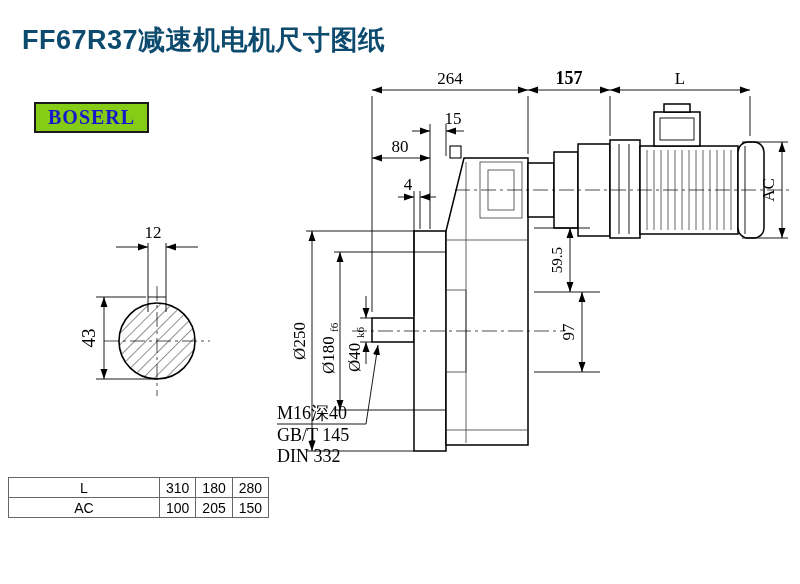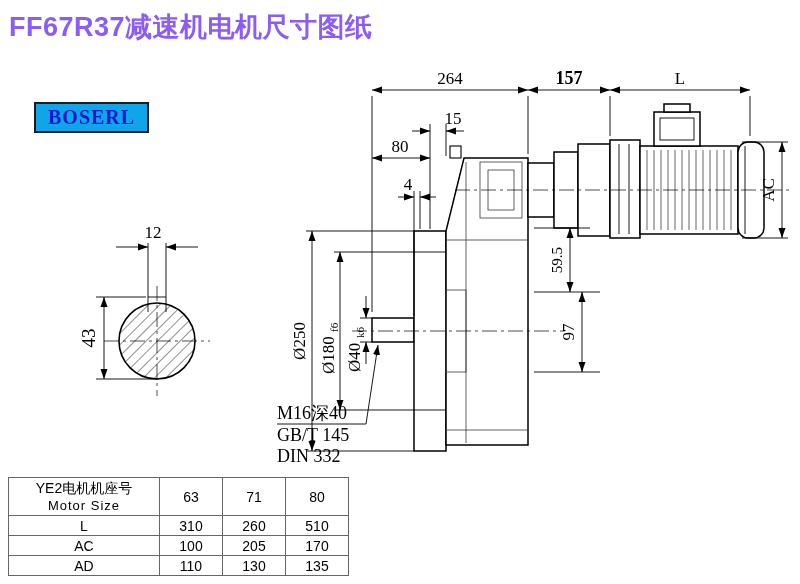--- a/index.html
+++ b/index.html
@@ -1,18 +1,18 @@
 <!DOCTYPE html>
 <html><head>
 <meta charset="utf-8">
 <style>
   html,body{margin:0;padding:0;background:#fff;}
   body{width:800px;height:584px;position:relative;overflow:hidden;font-family:"Liberation Sans",sans-serif;}
-  .title{position:absolute;left:6px;top:6px;margin:3px;font:bold 27px "Liberation Sans",sans-serif;color:#8b5cf6;letter-spacing:.5px;}
-  .brand-box{position:absolute;left:34px;top:102px;border:2px solid #1a1a1a;padding:2px 12px;background:#0ea5e9;}
+  .title{position:absolute;left:6px;top:6px;margin:16px;font:bold 27px "Liberation Sans",sans-serif;color:#0c4a6e;letter-spacing:.5px;}
+  .brand-box{position:absolute;left:34px;top:102px;border:2px solid #1a1a1a;padding:2px 12px;background:#84cc16;}
   .brand-box span{font:bold 20px "Liberation Serif",serif;color:#1717cc;letter-spacing:1px;}
   svg.drawing{position:absolute;left:0;top:0;}
 
   
   .ol{fill:#fff;stroke:#000;stroke-width:1.5;}
   .olh{stroke:#000;stroke-width:1.6;}
   .ol2{fill:#fff;stroke:#000;stroke-width:1.1;}
   .thin{fill:none;stroke:#000;stroke-width:.9;}
   .detail{fill:none;stroke:#3a3a3a;stroke-width:.8;}
   .dim,.ext{fill:none;stroke:#000;stroke-width:.9;}
@@ -189,41 +189,26 @@
 
   <g>
     <text x="277" y="419" class="note">M16深40</text>
     <text x="277" y="441" class="note">GB/T 145</text>
     <text x="277" y="462" class="note">DIN 332</text>
   </g>
 </svg>
 
 <table class="size-table">
   <tbody>
-    <tr class="head">
-      <th class="label-col">
-        <div>YE2电机机座号</div>
-        <div class="en">Motor Size</div>
-      </th>
-      <th class="val-col">63</th>
-      <th class="val-col">71</th>
-      <th class="val-col">80</th>
-    </tr>
     <tr class="data">
       <td class="label-col">L</td>
       <td>310</td>
-      <td>260</td>
-      <td>510</td>
+      <td>180</td>
+      <td>280</td>
     </tr>
     <tr class="data">
       <td class="label-col">AC</td>
       <td>100</td>
       <td>205</td>
-      <td>170</td>
-    </tr>
-    <tr class="data">
-      <td class="label-col">AD</td>
-      <td>110</td>
-      <td>130</td>
-      <td>135</td>
+      <td>150</td>
     </tr>
   </tbody>
 </table>
 
 </body></html>

